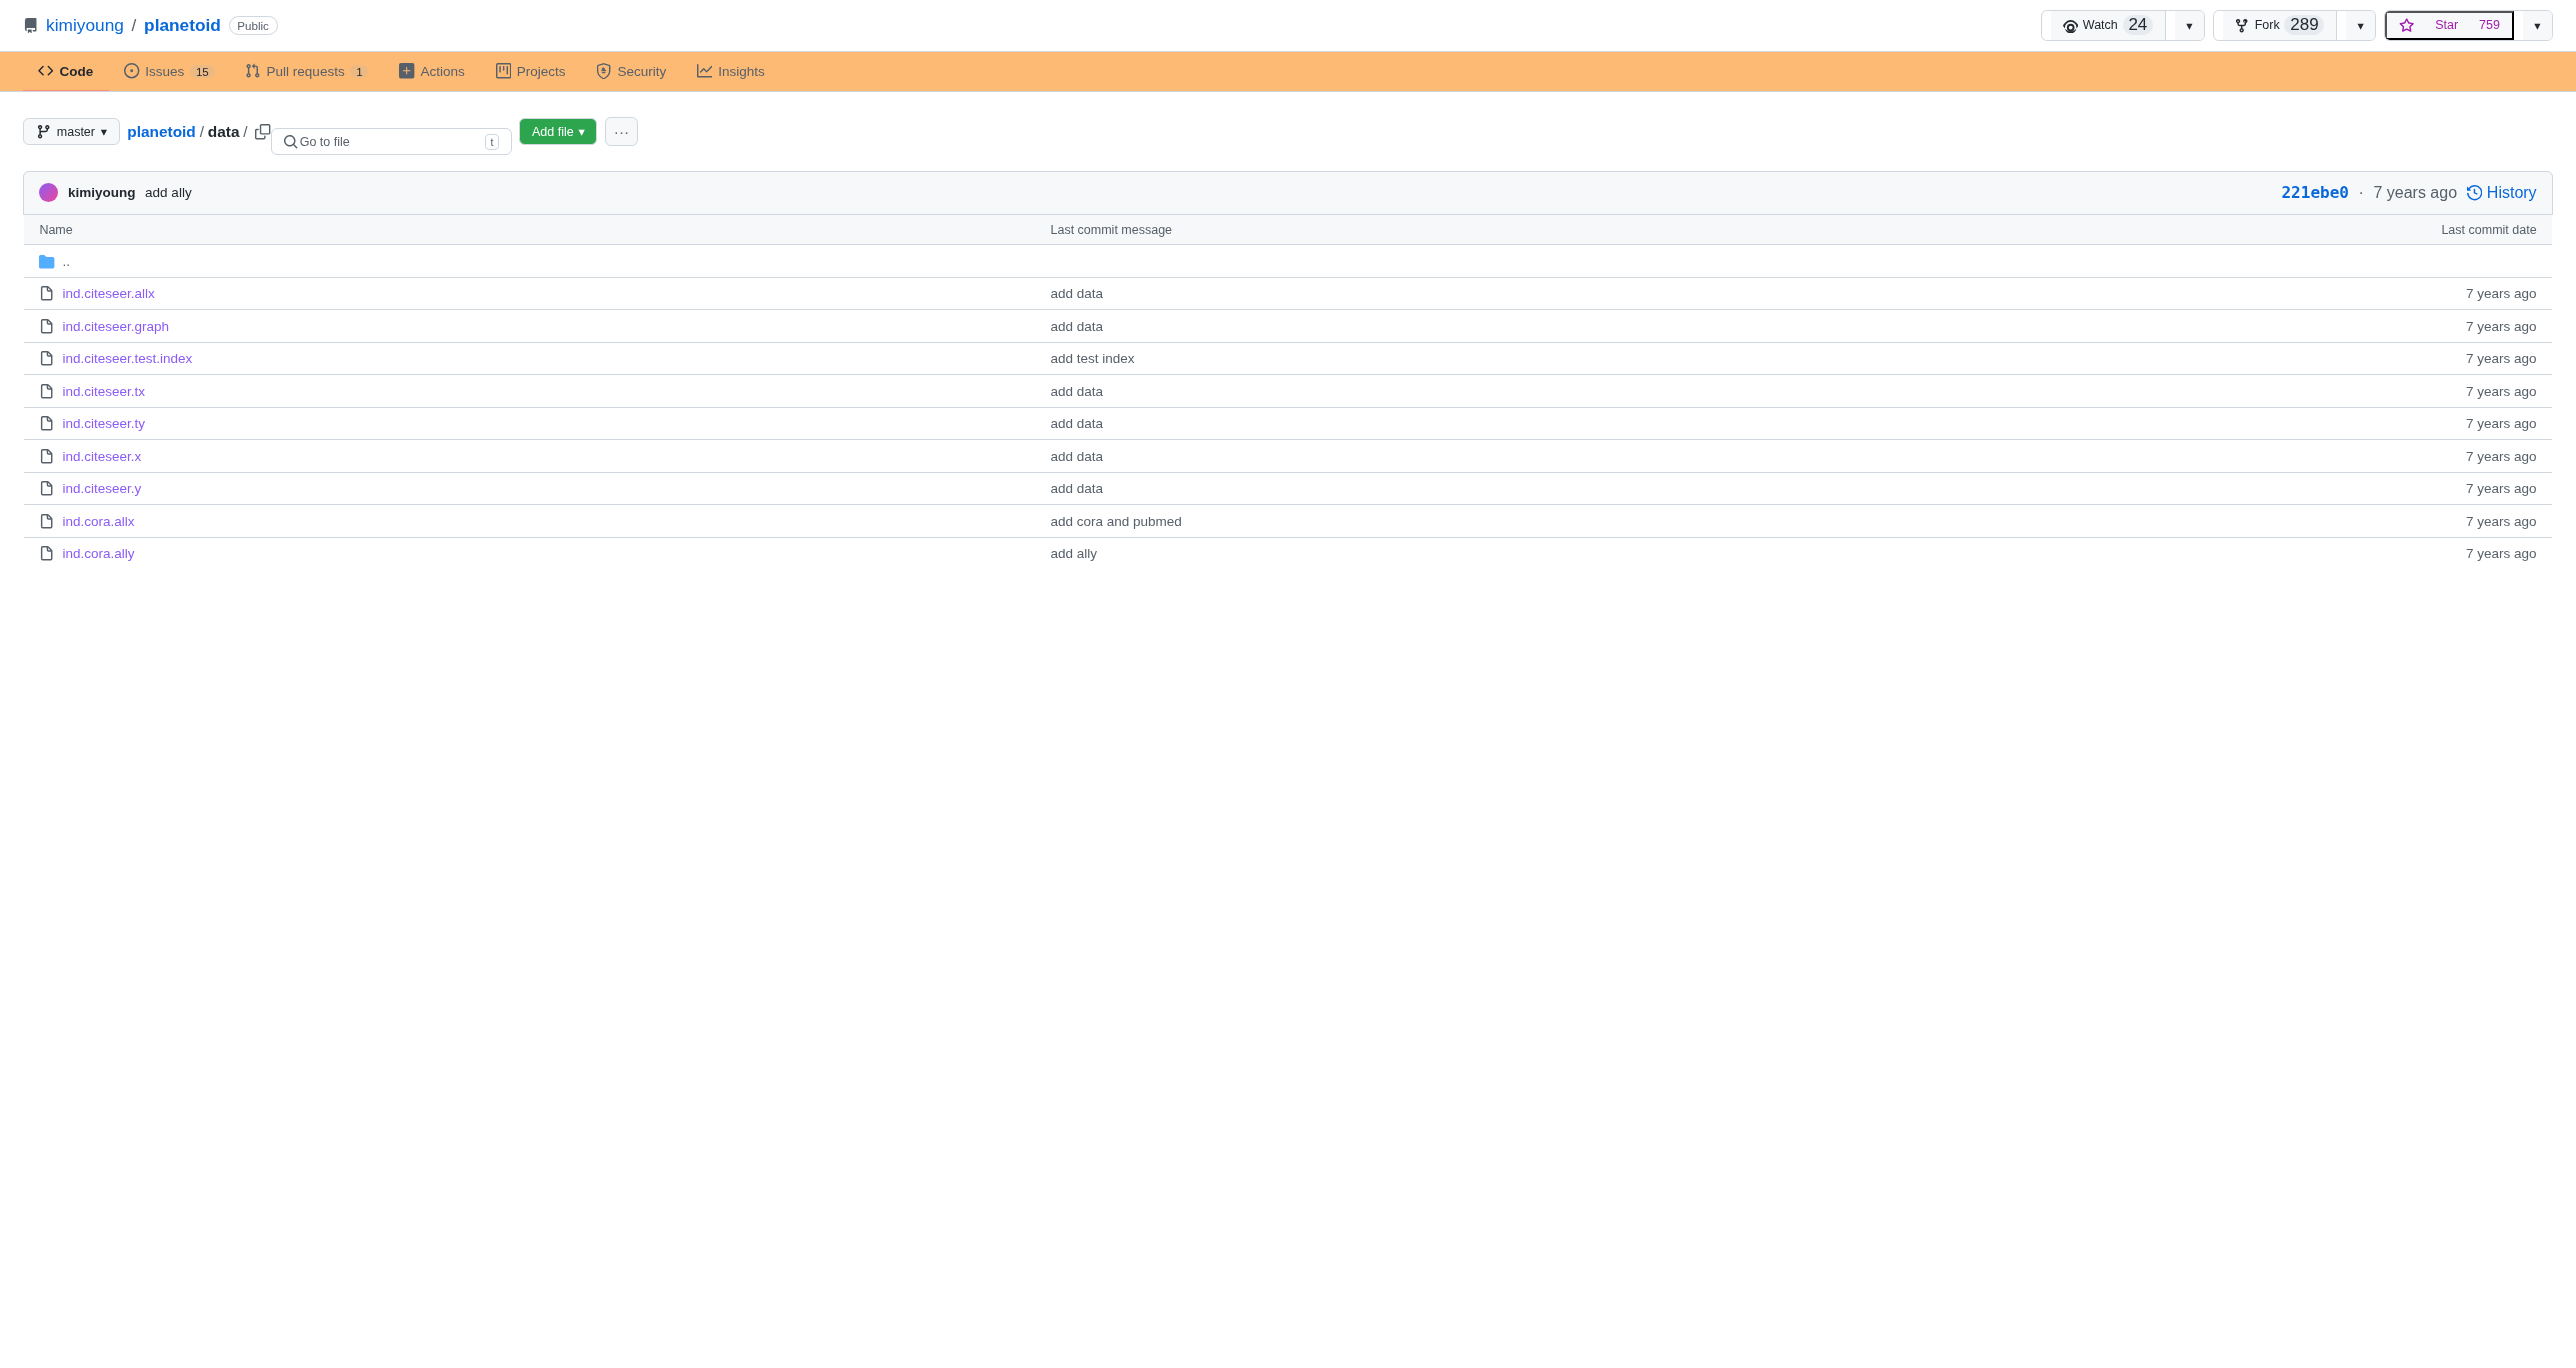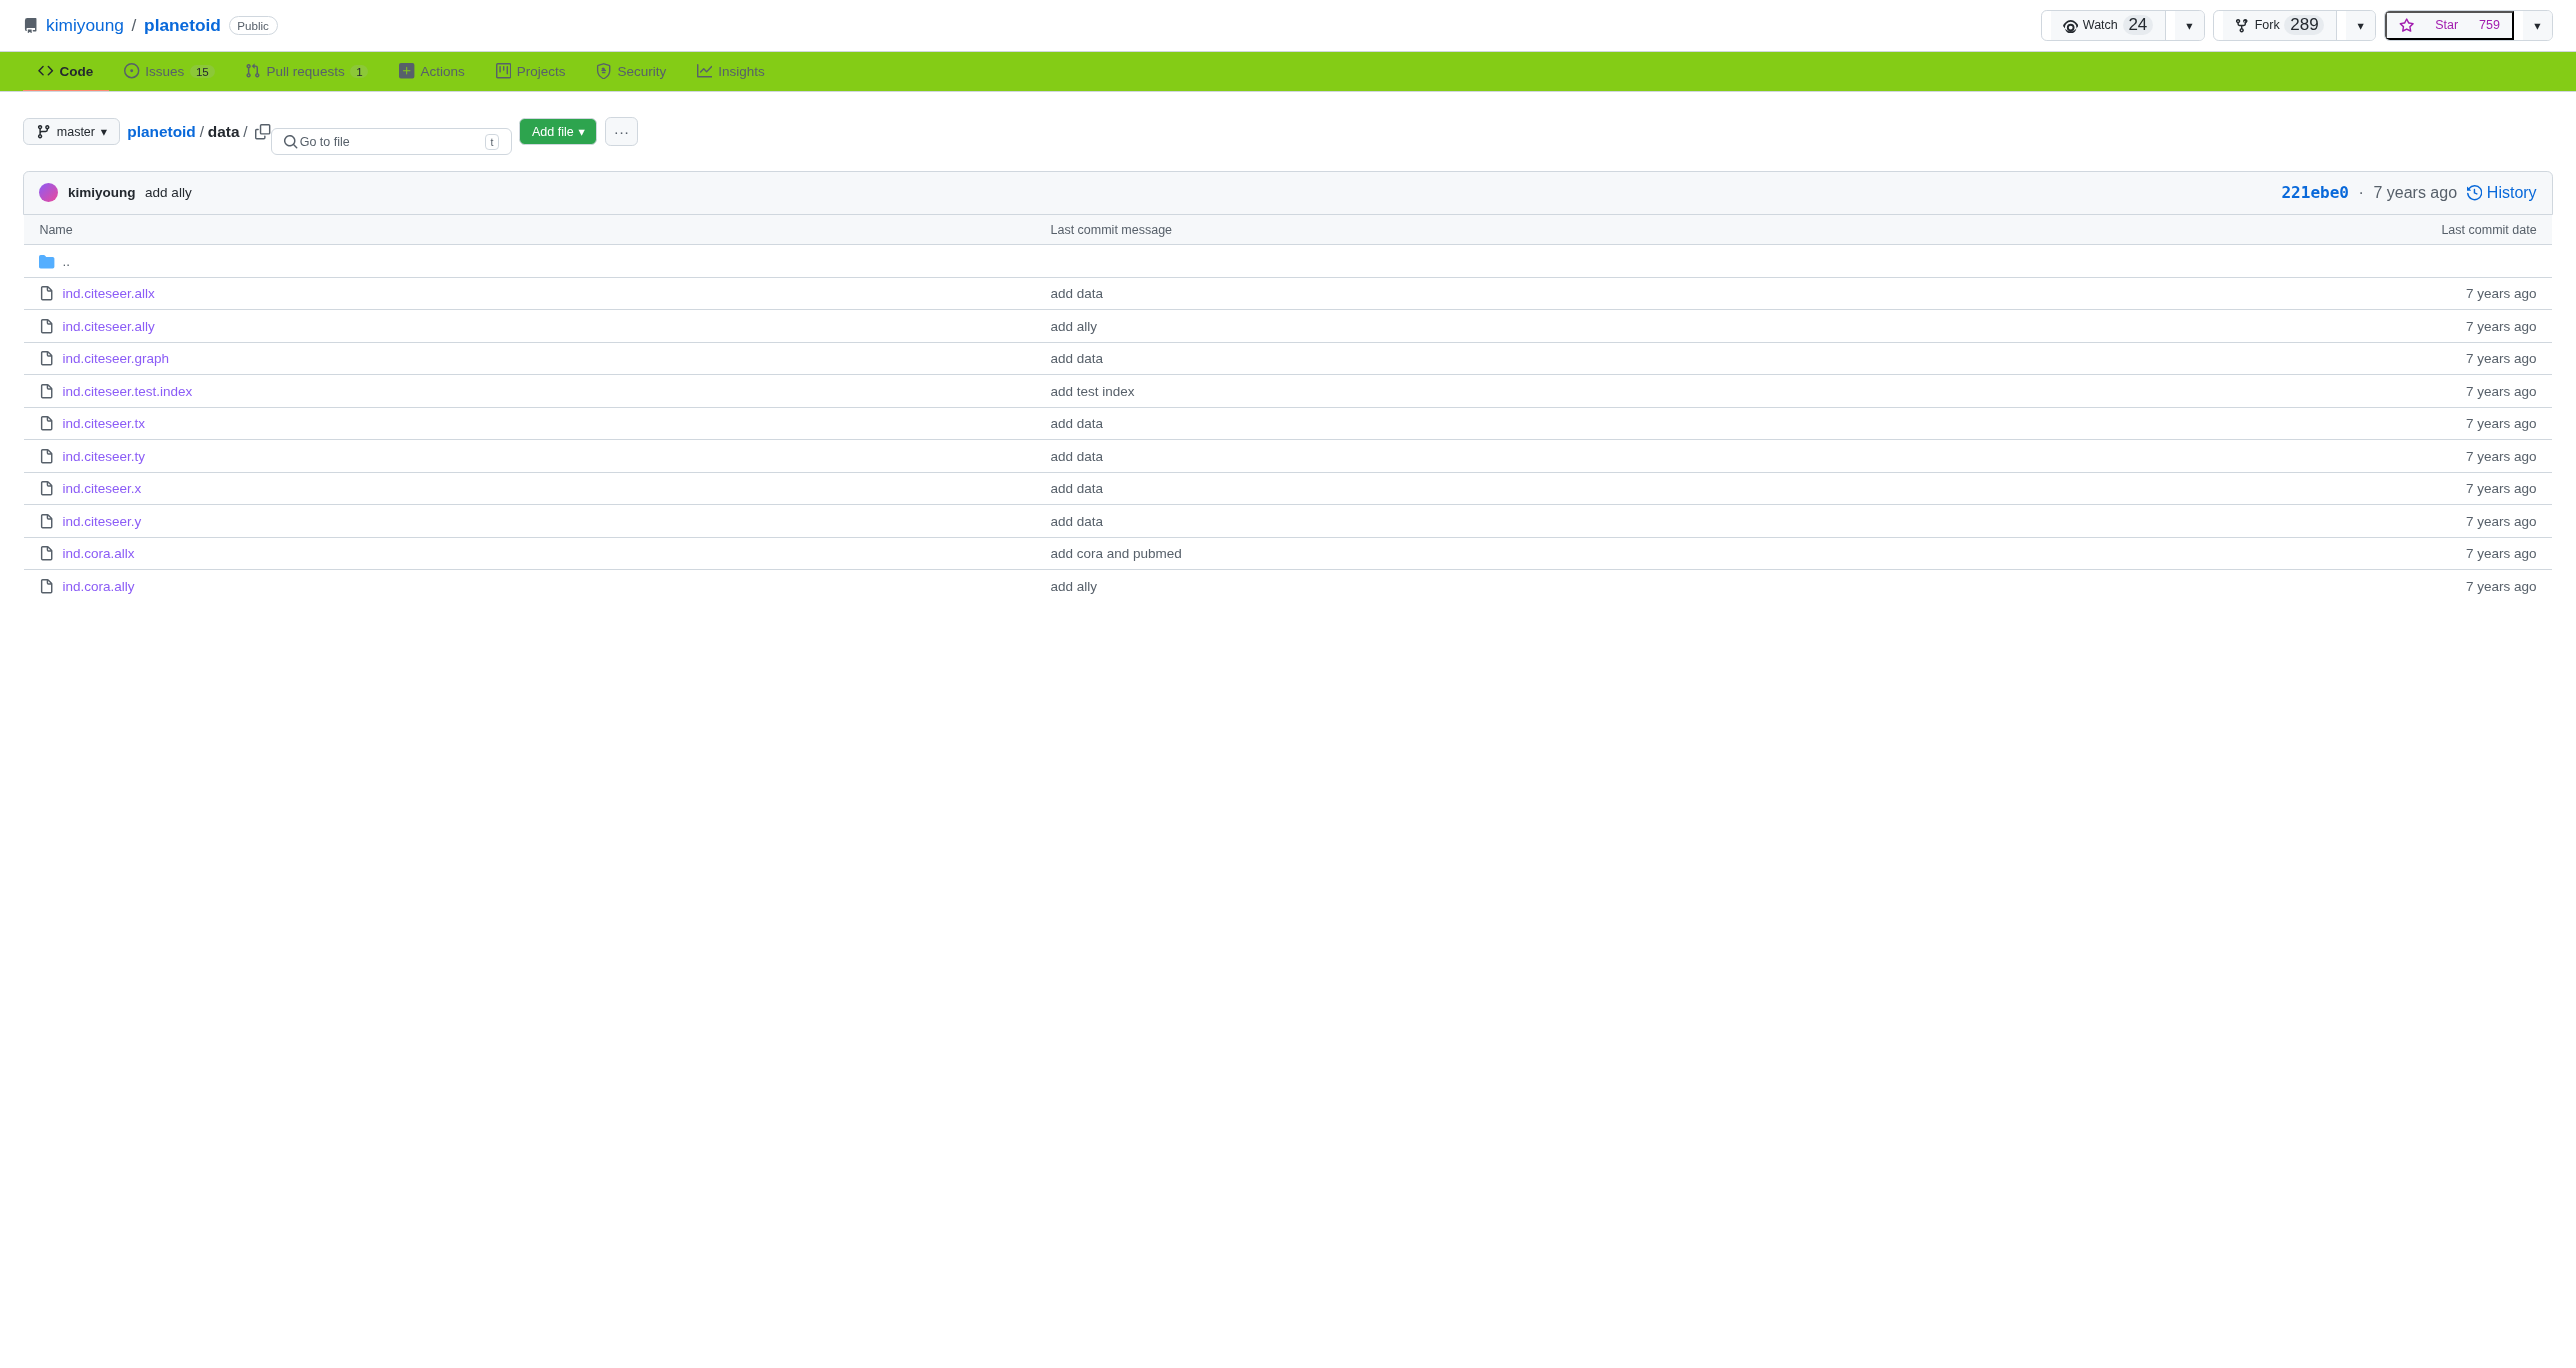--- a/index.html
+++ b/index.html
@@ -97,21 +97,21 @@
       cursor: pointer;
       color: #a21caf;
     }
 
     
     .nav-tabs {
       display: flex;
       align-items: center;
       padding: 0 23px;
       border-bottom: 1px solid #d0d7de;
-      background: #84cc16;
+      background: #fdba74;
     }
     .nav-tab {
       display: flex;
       align-items: center;
       gap: 5.8px;
       padding: 11.6px 15.4px;
       font-size: 13.5px;
       color: #57606a;
       cursor: pointer;
       border-bottom: 1.9px solid transparent;
@@ -528,32 +528,20 @@
           </td>
           <td class="commit-msg">add data</td>
           <td>7 years ago</td>
         </tr>
         <tr>
           <td>
             <div class="file-cell">
               <span><svg class="icon-svg" viewBox="0 0 16 16" fill="#57606a">
                   <path fill-rule="evenodd" d="M3.75 1.5a.25.25 0 00-.25.25v11.5c0 .138.112.25.25.25h8.5a.25.25 0 00.25-.25V6H9.75A1.75 1.75 0 018 4.25V1.5H3.75zm5.75.56v2.19c0 .138.112.25.25.25h2.19L9.5 2.06zM2 1.75C2 .784 2.784 0 3.75 0h5.086c.464 0 .909.184 1.237.513l3.414 3.414c.329.328.513.773.513 1.237v8.086A1.75 1.75 0 0112.25 15h-8.5A1.75 1.75 0 012 13.25V1.75z"></path>
                 </svg></span>
-              <a class="file-link">ind.citeseer.ally</a>
-            </div>
-          </td>
-          <td class="commit-msg">add ally</td>
-          <td>7 years ago</td>
-        </tr>
-        <tr>
-          <td>
-            <div class="file-cell">
-              <span><svg class="icon-svg" viewBox="0 0 16 16" fill="#57606a">
-                  <path fill-rule="evenodd" d="M3.75 1.5a.25.25 0 00-.25.25v11.5c0 .138.112.25.25.25h8.5a.25.25 0 00.25-.25V6H9.75A1.75 1.75 0 018 4.25V1.5H3.75zm5.75.56v2.19c0 .138.112.25.25.25h2.19L9.5 2.06zM2 1.75C2 .784 2.784 0 3.75 0h5.086c.464 0 .909.184 1.237.513l3.414 3.414c.329.328.513.773.513 1.237v8.086A1.75 1.75 0 0112.25 15h-8.5A1.75 1.75 0 012 13.25V1.75z"></path>
-                </svg></span>
               <a class="file-link">ind.citeseer.graph</a>
             </div>
           </td>
           <td class="commit-msg">add data</td>
           <td>7 years ago</td>
         </tr>
         <tr>
           <td>
             <div class="file-cell">
               <span><svg class="icon-svg" viewBox="0 0 16 16" fill="#57606a">

